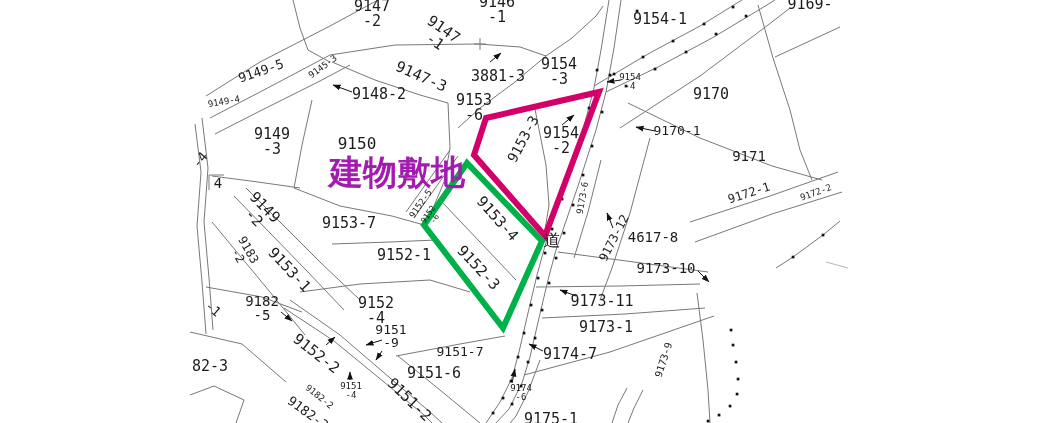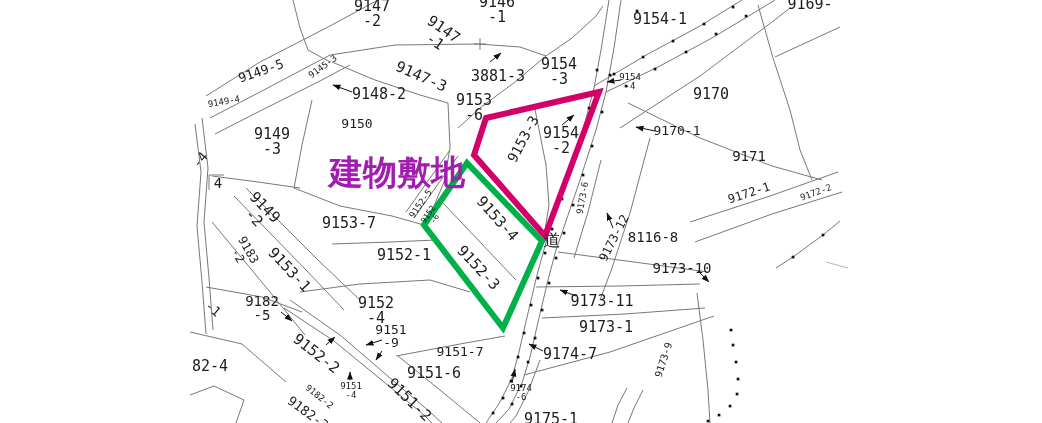--- a/index.html
+++ b/index.html
@@ -181,21 +181,21 @@
       <div class="plabel" style="left: 421px; top: 77px; font-size: 15px; transform: translate(-50%, -50%) rotate(24deg);">9147-3</div>
       <div class="plabel" style="left: 498px; top: 77px; font-size: 15px; transform: translate(-50%, -50%);">3881-3</div>
       <div class="plabel" style="left: 559px; top: 72px; font-size: 15px; transform: translate(-50%, -50%);">9154
 -3</div>
       <div class="plabel" style="left: 379px; top: 95px; font-size: 15px; transform: translate(-50%, -50%);">9148-2</div>
       <div class="plabel" style="left: 261px; top: 71px; font-size: 13px; transform: translate(-50%, -50%) rotate(-19deg);">9149-5</div>
       <div class="plabel" style="left: 323px; top: 67px; font-size: 9px; transform: translate(-50%, -50%) rotate(-36deg);">9145-3</div>
       <div class="plabel" style="left: 224px; top: 102px; font-size: 9px; transform: translate(-50%, -50%) rotate(-10deg);">9149-4</div>
       <div class="plabel" style="left: 272px; top: 142px; font-size: 15px; transform: translate(-50%, -50%);">9149
 -3</div>
-      <div class="plabel" style="left: 357px; top: 124px; font-size: 13px; transform: translate(-50%, -50%);">9150</div>
+      <div class="plabel" style="left: 357px; top: 144px; font-size: 16px; transform: translate(-50%, -50%);">9150</div>
       <div class="plabel" style="left: 474px; top: 108px; font-size: 15px; transform: translate(-50%, -50%);">9153
 -6</div>
       <div class="plabel" style="left: 523px; top: 139px; font-size: 14px; transform: translate(-50%, -50%) rotate(-62deg);">9153-3</div>
       <div class="plabel" style="left: 561px; top: 141px; font-size: 15px; transform: translate(-50%, -50%);">9154
 -2</div>
       <div class="plabel" style="left: 630px; top: 82px; font-size: 9px; transform: translate(-50%, -50%);">9154
 -4</div>
       <div class="plabel" style="left: 711px; top: 95px; font-size: 15px; transform: translate(-50%, -50%);">9170</div>
       <div class="plabel" style="left: 677px; top: 131px; font-size: 13px; transform: translate(-50%, -50%);">9170-1</div>
       <div class="plabel" style="left: 749px; top: 156px; font-size: 14px; transform: translate(-50%, -50%);">9171</div>
@@ -213,37 +213,37 @@
       <div class="plabel" style="left: 404px; top: 256px; font-size: 15px; transform: translate(-50%, -50%);">9152-1</div>
       <div class="plabel" style="left: 421px; top: 204px; font-size: 9px; transform: translate(-50%, -50%) rotate(-55deg);">9152-5</div>
       <div class="plabel" style="left: 432px; top: 217px; font-size: 8px; transform: translate(-50%, -50%) rotate(-55deg);">9152
 -6</div>
       <div class="plabel" style="left: 497px; top: 219px; font-size: 15px; transform: translate(-50%, -50%) rotate(48deg);">9153-4</div>
       <div class="plabel" style="left: 478px; top: 268px; font-size: 15px; transform: translate(-50%, -50%) rotate(47deg);">9152-3</div>
       <div class="plabel" style="left: 552px; top: 241px; font-size: 17px; font-family: &quot;DejaVu Sans&quot;, &quot;Liberation Sans&quot;, sans-serif; transform: translate(-50%, -50%);">道</div>
       <div class="plabel" style="left: 262px; top: 308px; font-size: 14px; transform: translate(-50%, -50%);">9182
 -5</div>
       <div class="plabel" style="left: 213px; top: 309px; font-size: 13px; transform: translate(-50%, -50%) rotate(40deg);">-1</div>
-      <div class="plabel" style="left: 210px; top: 367px; font-size: 15px; transform: translate(-50%, -50%);">82-4</div>
+      <div class="plabel" style="left: 210px; top: 367px; font-size: 15px; transform: translate(-50%, -50%);">82-3</div>
       <div class="plabel" style="left: 376px; top: 311px; font-size: 15px; transform: translate(-50%, -50%);">9152
 -4</div>
       <div class="plabel" style="left: 391px; top: 336px; font-size: 13px; transform: translate(-50%, -50%);">9151
 -9</div>
       <div class="plabel" style="left: 460px; top: 327px; font-size: 13px; transform: translate(-50%, -50%); margin-top: 25px;">9151-7</div>
       <div class="plabel" style="left: 316px; top: 354px; font-size: 15px; transform: translate(-50%, -50%) rotate(38deg);">9152-2</div>
       <div class="plabel" style="left: 319px; top: 397px; font-size: 9px; transform: translate(-50%, -50%) rotate(39deg);">9182-2</div>
       <div class="plabel" style="left: 308px; top: 413px; font-size: 13px; transform: translate(-50%, -50%) rotate(36deg);">9182-3</div>
       <div class="plabel" style="left: 351px; top: 391px; font-size: 9px; transform: translate(-50%, -50%);">9151
 -4</div>
       <div class="plabel" style="left: 409px; top: 400px; font-size: 15px; transform: translate(-50%, -50%) rotate(44deg);">9151-2</div>
       <div class="plabel" style="left: 434px; top: 374px; font-size: 15px; transform: translate(-50%, -50%);">9151-6</div>
       <div class="plabel" style="left: 583px; top: 198px; font-size: 9px; transform: translate(-50%, -50%) rotate(-80deg);">9173-6</div>
       <div class="plabel" style="left: 614px; top: 238px; font-size: 12px; transform: translate(-50%, -50%) rotate(-63deg);">9173-12</div>
-      <div class="plabel" style="left: 653px; top: 237px; font-size: 14px; transform: translate(-50%, -50%);">8116-8</div>
-      <div class="plabel" style="left: 666px; top: 268px; font-size: 14px; transform: translate(-50%, -50%); margin-left: 16px;">9173-10</div>
+      <div class="plabel" style="left: 653px; top: 237px; font-size: 14px; transform: translate(-50%, -50%);">4617-8</div>
+      <div class="plabel" style="left: 666px; top: 268px; font-size: 14px; transform: translate(-50%, -50%);">9173-10</div>
       <div class="plabel" style="left: 602px; top: 302px; font-size: 15px; transform: translate(-50%, -50%);">9173-11</div>
       <div class="plabel" style="left: 606px; top: 328px; font-size: 15px; transform: translate(-50%, -50%);">9173-1</div>
       <div class="plabel" style="left: 570px; top: 355px; font-size: 15px; transform: translate(-50%, -50%);">9174-7</div>
       <div class="plabel" style="left: 521px; top: 393px; font-size: 9px; transform: translate(-50%, -50%);">9174
 -6</div>
       <div class="plabel" style="left: 664px; top: 360px; font-size: 10px; transform: translate(-50%, -50%) rotate(-72deg);">9173-9</div>
       <div class="plabel" style="left: 551px; top: 420px; font-size: 15px; transform: translate(-50%, -50%);">9175-1</div>
     </div>
 
   <div class="overlay-label" id="building-site-label" style="left: 397px; top: 173px; font-size: 34px; color: #a21caf;">建物敷地</div>

